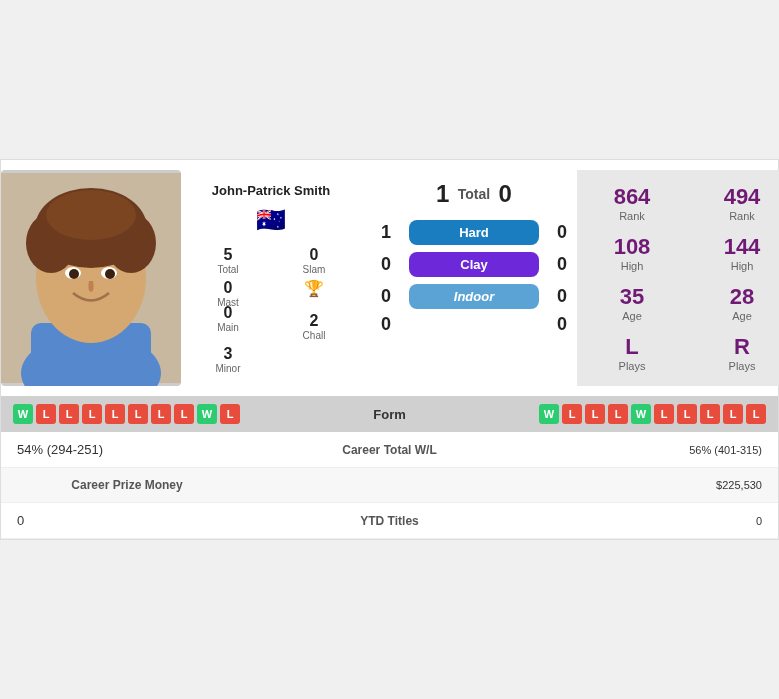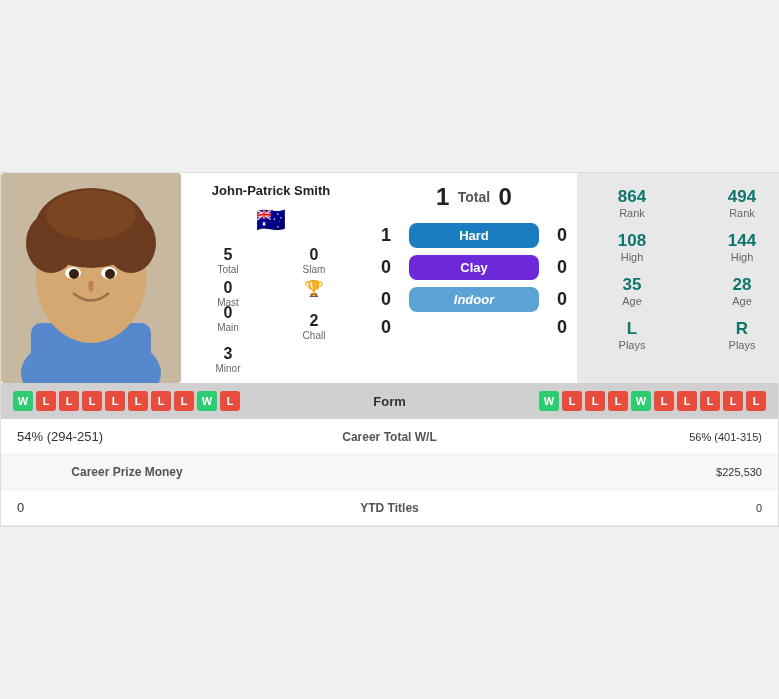--- a/index.html
+++ b/index.html
@@ -14,21 +14,21 @@
     .container {
       width: 779px;
       background: #fff;
       border: 1px solid #ddd;
     }
     
     .top-section {
       display: flex;
       align-items: stretch;
       background: #fff;
-      padding: 0 0;
+      padding: 10px 0;
     }
     .player-photo {
       width: 180px;
       min-height: 210px;
       background: #ccc;
       flex-shrink: 0;
       border-radius: 4px;
       overflow: hidden;
       display: flex;
       align-items: center;
@@ -126,23 +126,23 @@
       flex-direction: column;
       align-items: center;
       gap: 12px;
       padding: 14px 10px;
       flex: 1;
     }
     .center-stat {
       text-align: center;
     }
     .center-stat-value {
-      font-size: 17px;
-      font-weight: bold;
-      color: #0f766e;
+      font-size: 22px;
+      font-weight: bold;
+      color: #701a75;
     }
     .center-stat-label {
       font-size: 11px;
       color: #666;
     }
     .scores-top {
       display: flex;
       align-items: center;
       justify-content: space-between;
       padding: 10px 20px;

